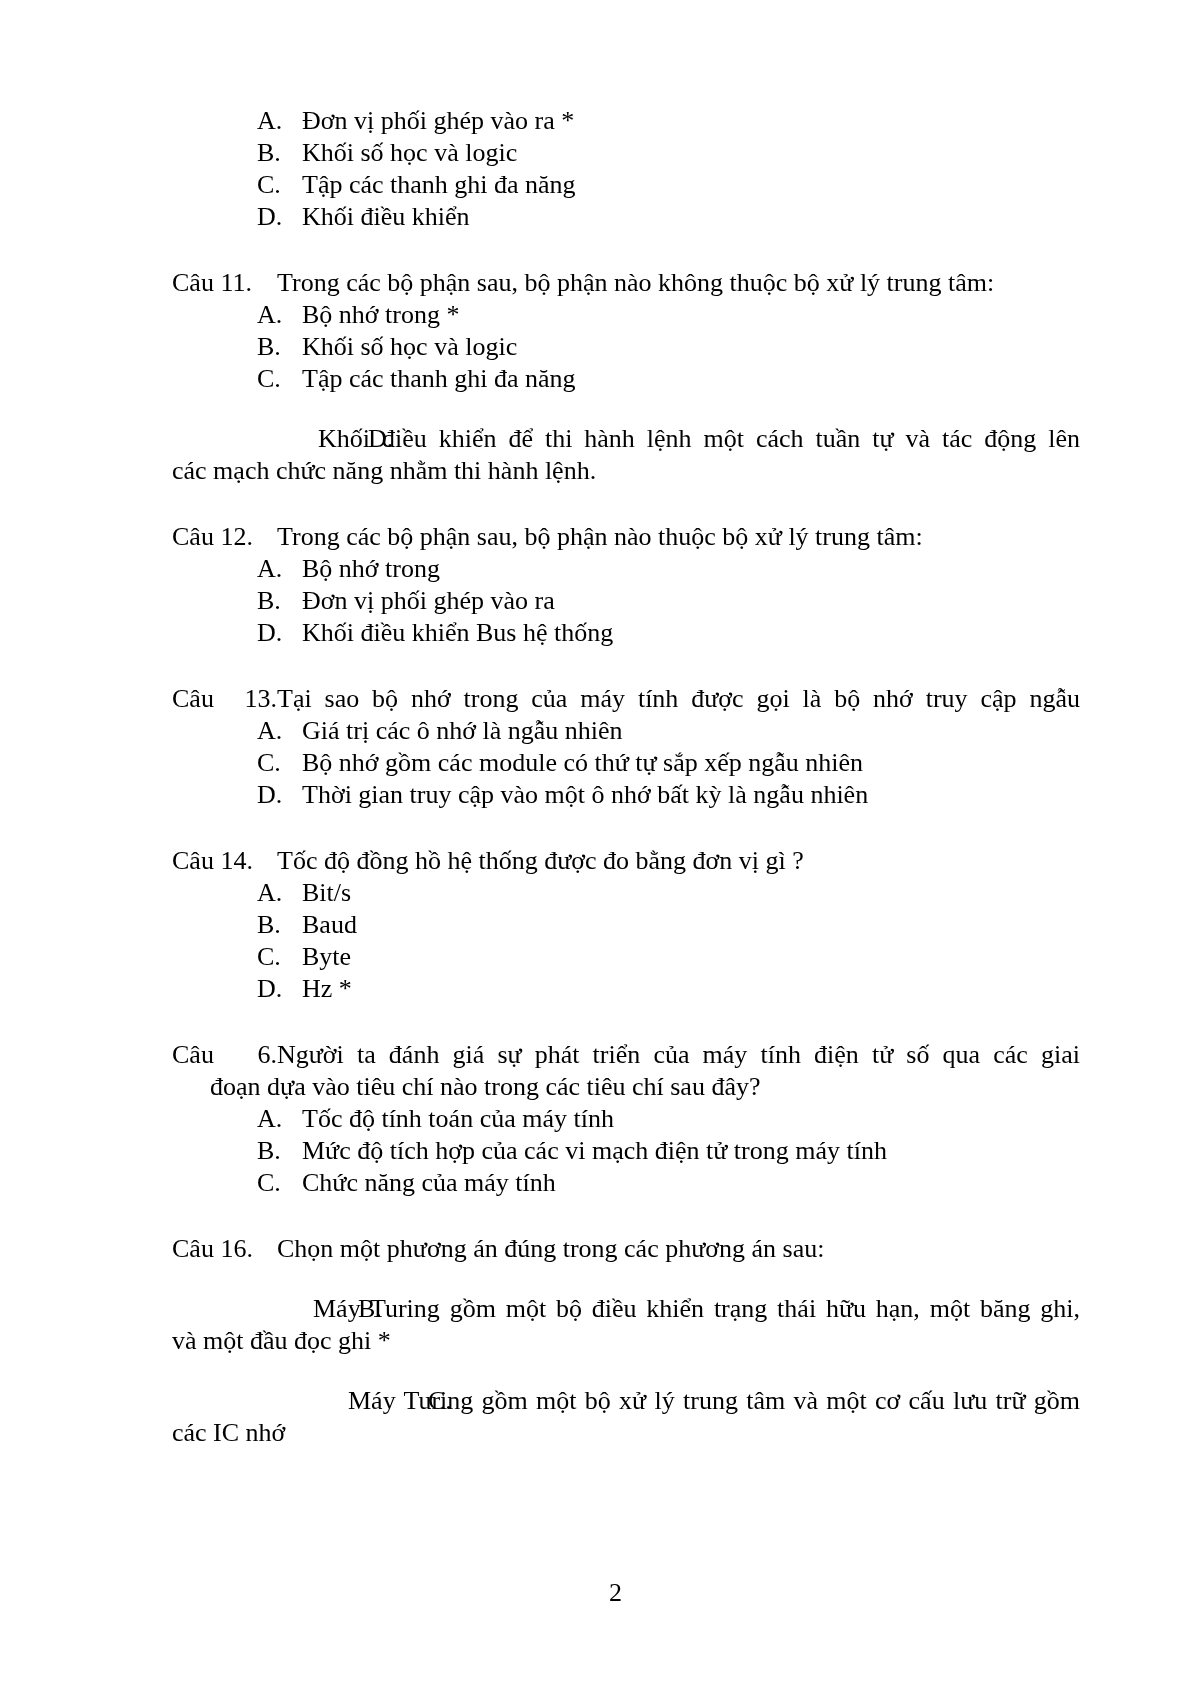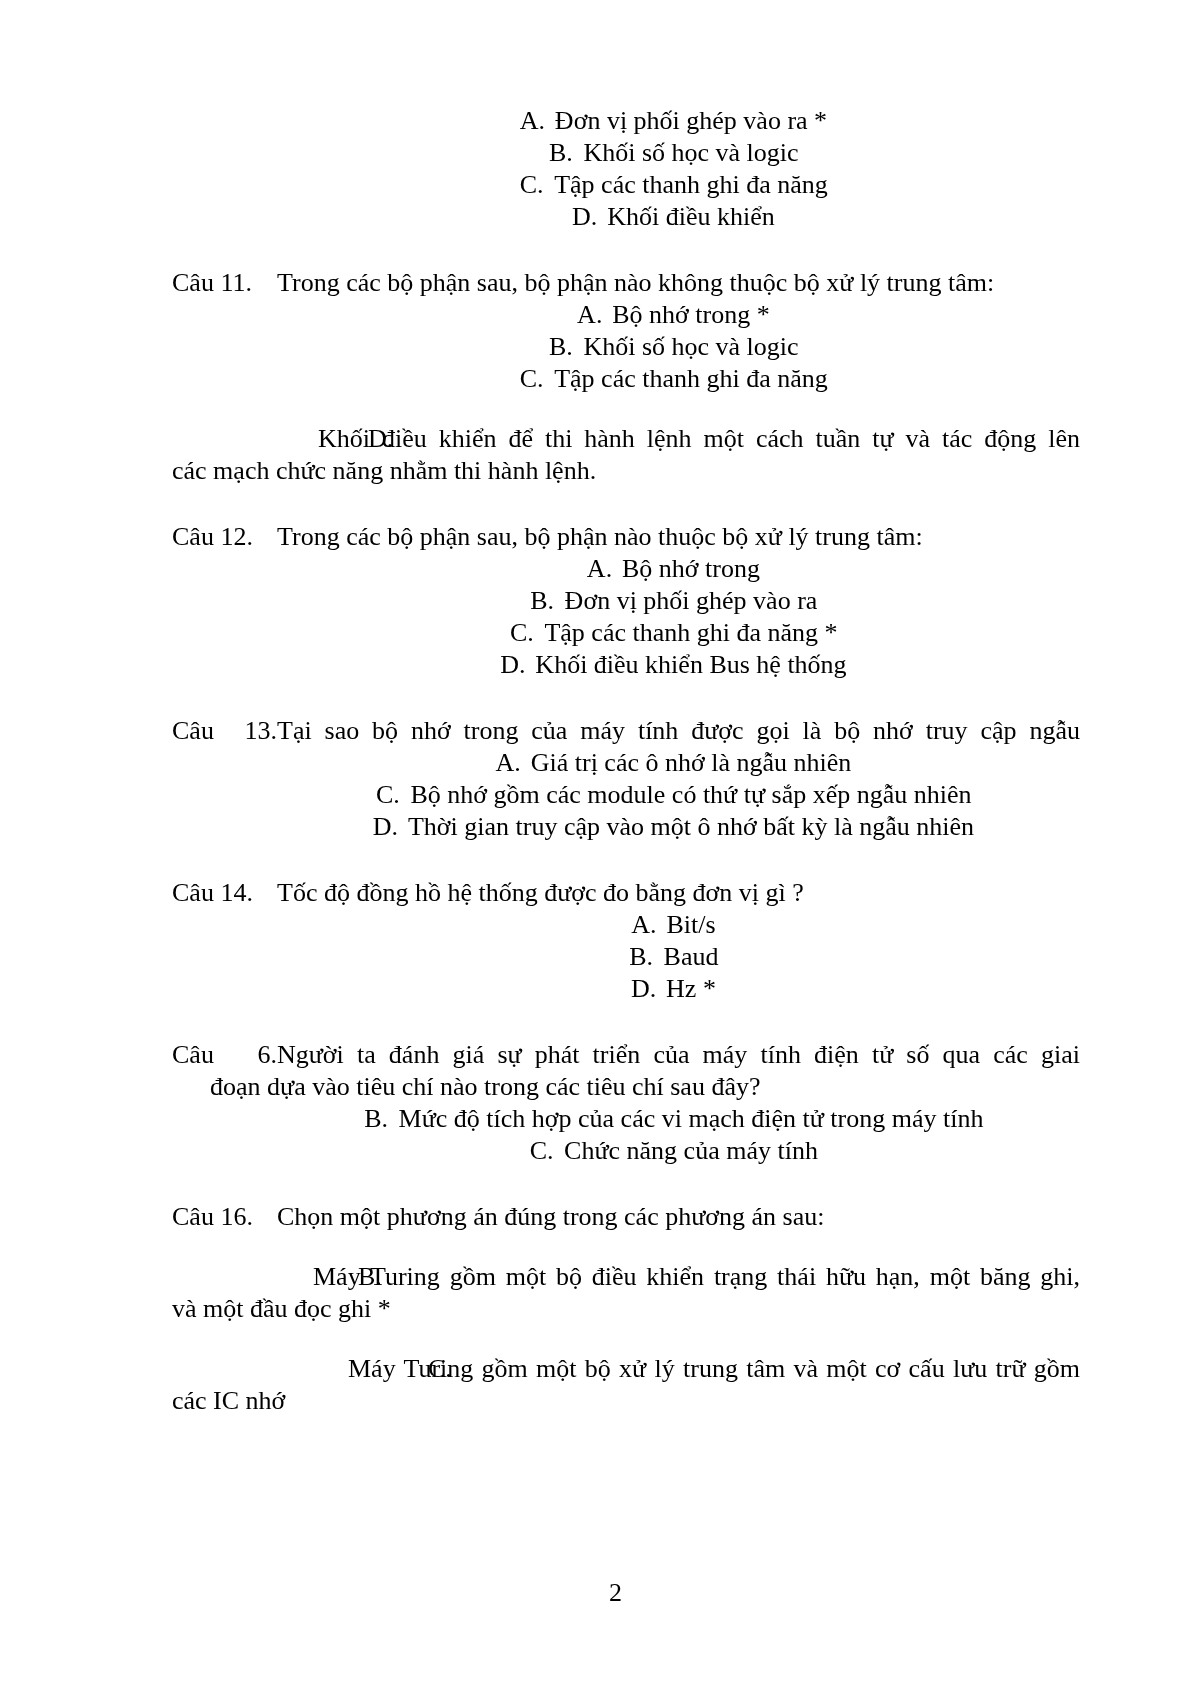--- a/index.html
+++ b/index.html
@@ -10,21 +10,21 @@
     margin:0 auto;
     background:#ffffff;
     box-sizing:border-box;
     padding:105px 111px 0 172px;
     font-family:"Liberation Serif","DejaVu Serif",serif;
     font-size:26px;
     line-height:32px;
     color:#000000;
     overflow:hidden;
   }
-  .opt { padding-left:85px; white-space:nowrap;text-align:center; }
+  .opt { padding-left:85px; white-space:nowrap; }
   .okey { display:inline-block; width:45px; }
   .qblock { margin-top:34px; }
   .qhead { white-space:nowrap; }
   .qlabel { display:inline-block; width:105px; font-weight:normal; }
   
   .jline { text-align:justify; text-align-last:justify;margin-top:28px; }
   .okey2 { display:inline-block; width:48px; }
   .ind-d { text-indent:98px; }
   .ind-b { text-indent:93px; }
   .ind-c { text-indent:128px; }
@@ -54,41 +54,42 @@
     <div class="opt"><span class="okey">B.</span><span>Khối số học và logic</span></div>
     <div class="opt"><span class="okey">C.</span><span>Tập các thanh ghi đa năng</span></div>
     <div class="jline ind-d"><span class="okey2">D.</span><span>Khối điều khiển để thi hành lệnh một cách tuần tự và tác động lên</span></div>
     <div class="contline">các mạch chức năng nhằm thi hành lệnh.</div>
   </div>
 
   <div class="qblock">
     <div class="qhead"><span class="qlabel">Câu 12.</span><span>Trong các bộ phận sau, bộ phận nào thuộc bộ xử lý trung tâm:</span></div>
     <div class="opt"><span class="okey">A.</span><span>Bộ nhớ trong</span></div>
     <div class="opt"><span class="okey">B.</span><span>Đơn vị phối ghép vào ra</span></div>
-    <div class="opt"><span class="okey">C.</span><span>Tập các thanh ghi đa năng *</span></div>
     <div class="opt"><span class="okey">D.</span><span>Khối điều khiển Bus hệ thống</span></div>
   </div>
 
   <div class="qblock">
     <div class="jline"><span class="qlabel">Câu 13.</span><span>Tại sao bộ nhớ trong của máy tính được gọi là bộ nhớ truy cập ngẫu</span></div>
     <div class="opt"><span class="okey">A.</span><span>Giá trị các ô nhớ là ngẫu nhiên</span></div>
     <div class="opt"><span class="okey">C.</span><span>Bộ nhớ gồm các module có thứ tự sắp xếp ngẫu nhiên</span></div>
     <div class="opt"><span class="okey">D.</span><span>Thời gian truy cập vào một ô nhớ bất kỳ là ngẫu nhiên</span></div>
   </div>
 
   <div class="qblock">
     <div class="qhead"><span class="qlabel">Câu 14.</span><span>Tốc độ đồng hồ hệ thống được đo bằng đơn vị gì ?</span></div>
     <div class="opt"><span class="okey">A.</span><span>Bit/s</span></div>
     <div class="opt"><span class="okey">B.</span><span>Baud</span></div>
+    <div class="opt"><span class="okey">C.</span><span>Byte</span></div>
     <div class="opt"><span class="okey">D.</span><span>Hz *</span></div>
   </div>
 
   <div class="qblock">
     <div class="jline"><span class="qlabel">Câu 6.</span><span>Người ta đánh giá sự phát triển của máy tính điện tử số qua các giai</span></div>
     <div class="wrap2">đoạn dựa vào tiêu chí nào trong các tiêu chí sau đây?</div>
+    <div class="opt"><span class="okey">A.</span><span>Tốc độ tính toán của máy tính</span></div>
     <div class="opt"><span class="okey">B.</span><span>Mức độ tích hợp của các vi mạch điện tử trong máy tính</span></div>
     <div class="opt"><span class="okey">C.</span><span>Chức năng của máy tính</span></div>
   </div>
 
   <div class="qblock">
     <div class="qhead"><span class="qlabel">Câu 16.</span><span>Chọn một phương án đúng trong các phương án sau:</span></div>
     <div class="jline ind-b"><span class="okey2">B.</span><span>Máy Turing gồm một bộ điều khiển trạng thái hữu hạn, một băng ghi,</span></div>
     <div class="contline">và một đầu đọc ghi  *</div>
     <div class="jline ind-c"><span class="okey2">C.</span><span>Máy Turing gồm một bộ xử lý trung tâm và một cơ cấu lưu trữ gồm</span></div>
     <div class="contline">các IC nhớ</div>

